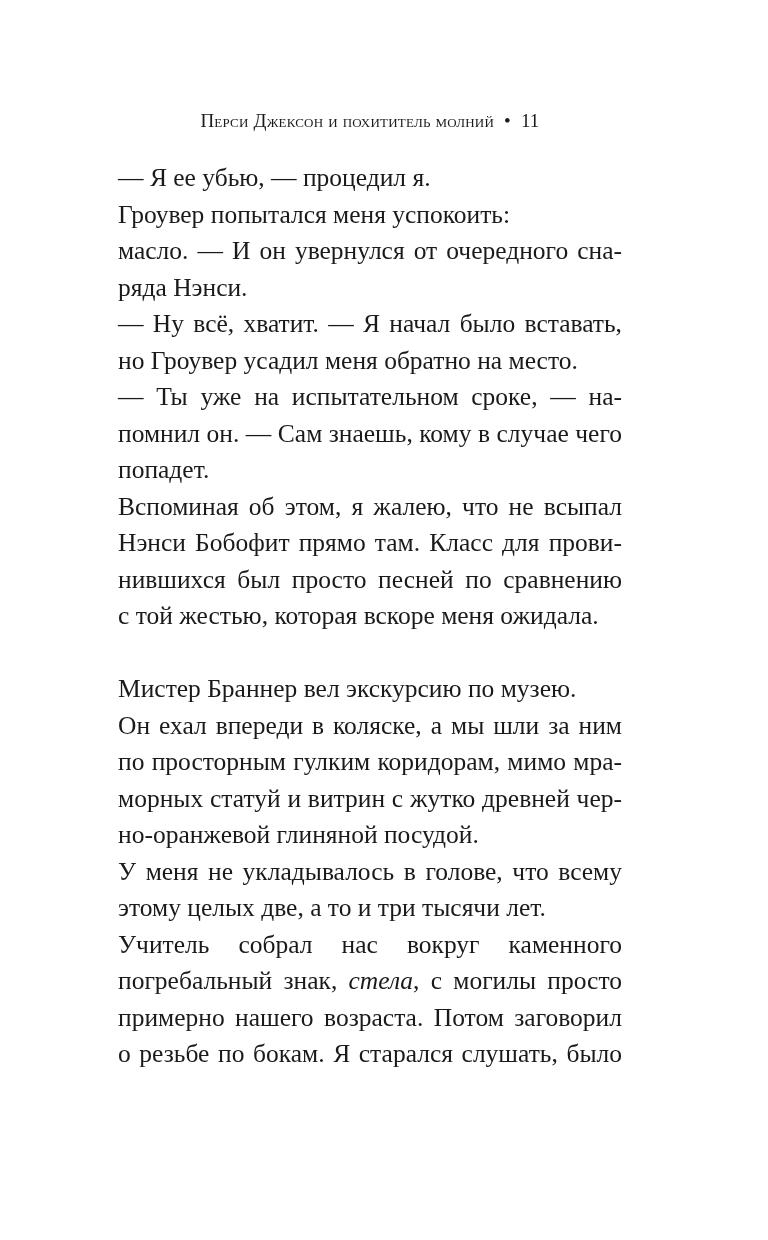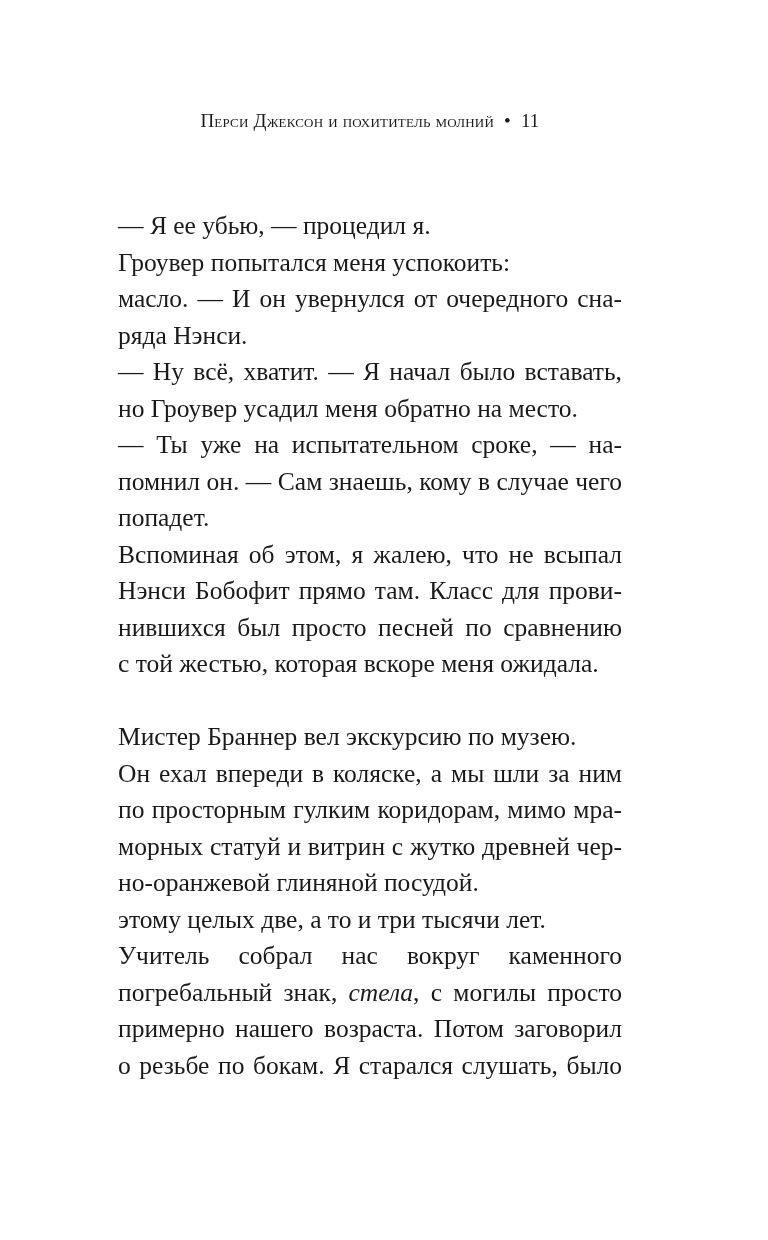--- a/index.html
+++ b/index.html
@@ -2,21 +2,21 @@
 <html><head>
 <meta charset="utf-8">
 <style>
   html, body { margin:0; padding:0; background:#ffffff; }
   body { width:768px; height:1240px; position:relative; overflow:hidden;
          font-family:"Liberation Serif","DejaVu Serif",serif; color:#1a1a1a; }
   .header { position:absolute; top:110px; left:118px; width:504px; text-align:center;
             font-size:19px; letter-spacing:0.2px; }
   .header .title { font-variant:small-caps; }
   .header .bullet { margin:0 10px; }
-  .page { position:absolute; left:118px; top:160px; width:504px; font-size:25.5px; line-height:36.5px;margin-top:48px; }
+  .page { position:absolute; left:118px; top:160px; width:504px; font-size:25.5px; line-height:36.5px; }
   .line { display:block; white-space:nowrap; text-align:justify; text-align-last:justify; height:36.5px; }
   .line.last { text-align-last:left; }
   .gap { height:36.5px; }
 </style>
 </head>
 <body>
 
 <div class="header">
   <span class="title">Перси Джексон и похититель молний</span><span class="bullet">•</span><span>11</span>
 </div>
@@ -37,19 +37,20 @@
       <span class="line"><span>нившихся был просто песней по сравнению</span></span>
       <span class="line last"><span>с той жестью, которая вскоре меня ожидала.</span></span>
     </div>
   <div class="gap"></div>
   <div id="block2">
       <span class="line last" style="text-indent: 0px;"><span>Мистер Браннер вел экскурсию по музею.</span></span>
       <span class="line" style="text-indent: 0px;"><span>Он ехал впереди в коляске, а мы шли за ним</span></span>
       <span class="line"><span>по просторным гулким коридорам, мимо мра-</span></span>
       <span class="line"><span>морных статуй и витрин с жутко древней чер-</span></span>
       <span class="line last"><span>но-оранжевой глиняной посудой.</span></span>
+      <span class="line" style="text-indent: 0px;"><span>У меня не укладывалось в голове, что всему</span></span>
       <span class="line last"><span>этому целых две, а то и три тысячи лет.</span></span>
       <span class="line" style="text-indent: 0px;"><span>Учитель собрал нас вокруг каменного</span></span>
       <span class="line"><span>погребальный знак, </span><i>стела</i><span>, с могилы просто</span></span>
       <span class="line"><span>примерно нашего возраста. Потом заговорил</span></span>
       <span class="line"><span>о резьбе по бокам. Я старался слушать, было</span></span>
     </div>
 </div>
 
 </body></html>

